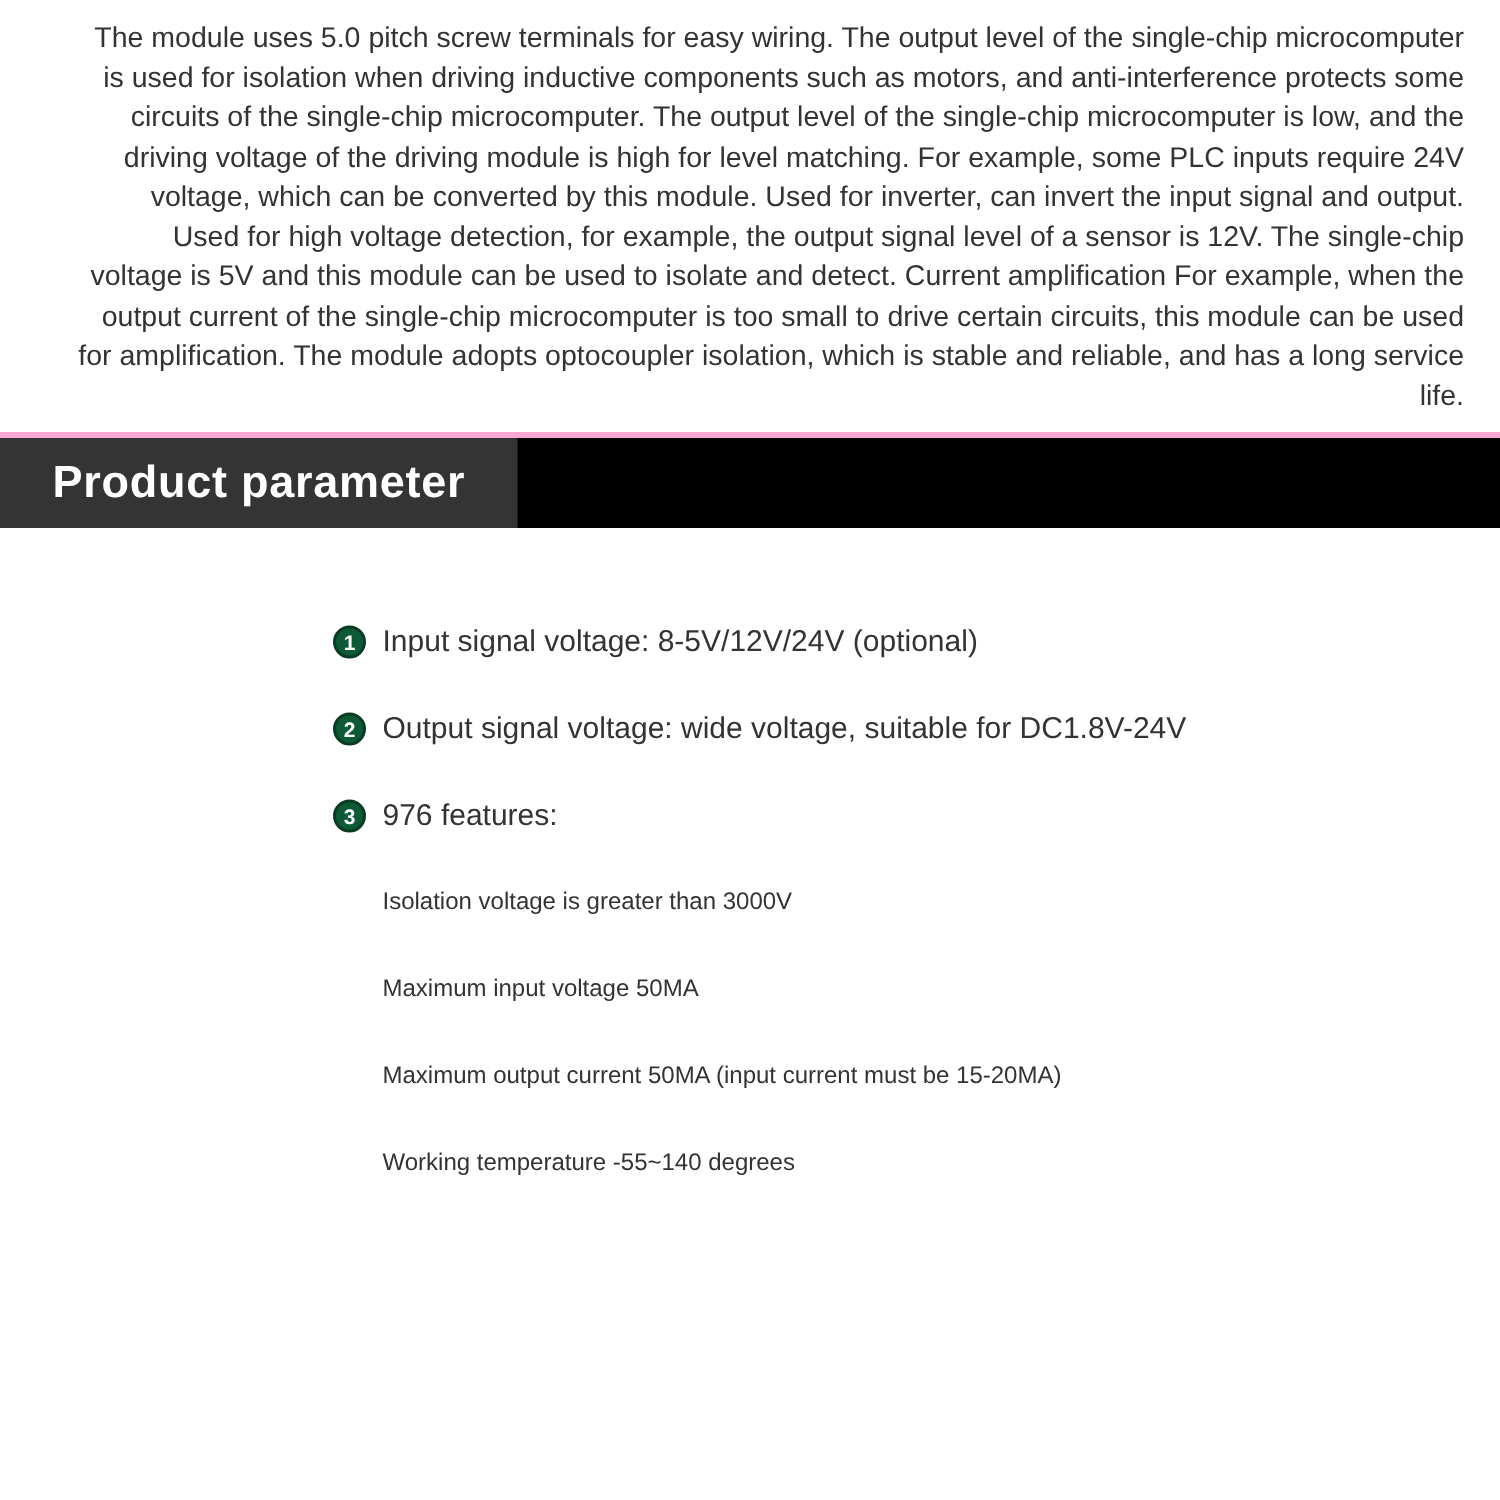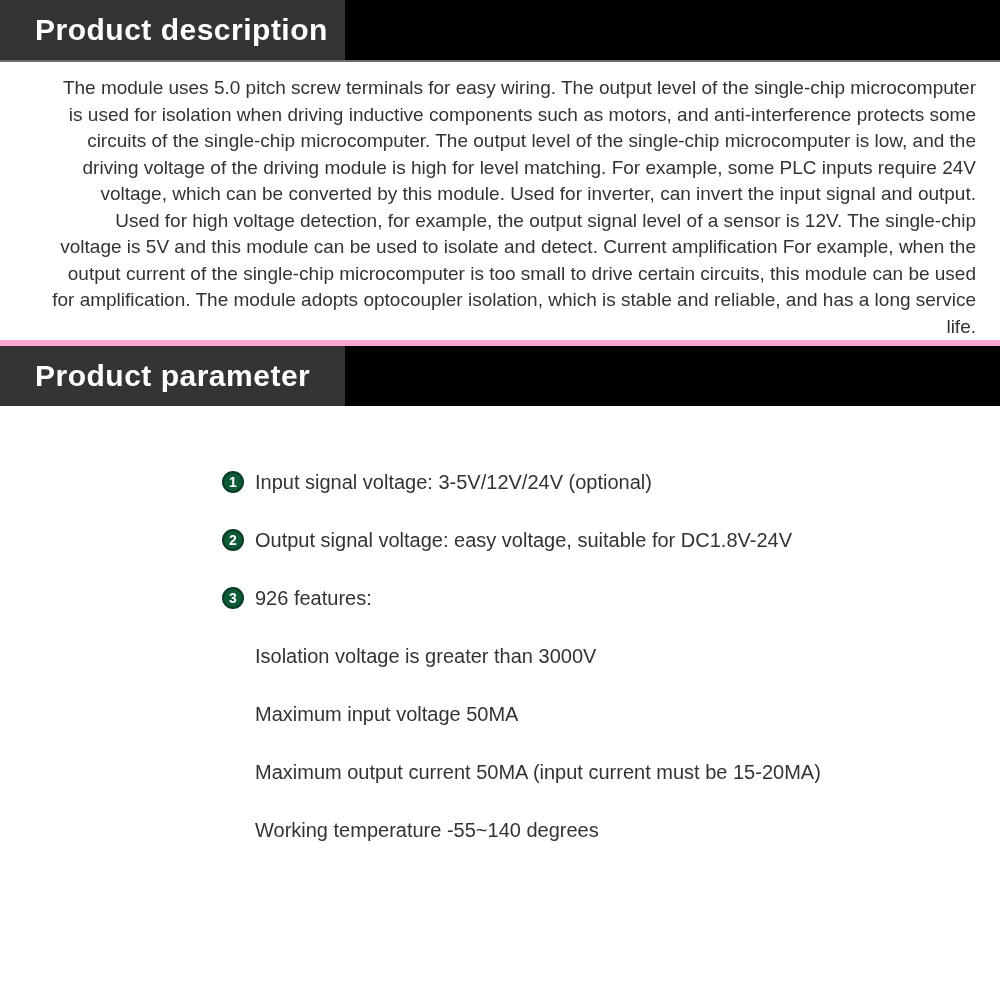--- a/index.html
+++ b/index.html
@@ -16,21 +16,22 @@
   }
   .section-bar {
     height: 60px;
     background: #000000;
     position: relative;
   }
   .section-bar.first {
     border-bottom: 2px solid #6e6e6e;
   }
   .section-bar.second {
-    border-top: 6px solid #f9a8d4;
+    border-top: 4px solid #f9a8d4;
+    margin-top: 10px;
   }
   .section-bar .label-bg {
     width: 345px;
     height: 100%;
     background: #343434;
     display: flex;
     align-items: center;
   }
   .section-bar h1 {
     margin: 0 0 0 35px;
@@ -77,56 +78,51 @@
     justify-content: center;
     line-height: 1;
   }
   .feature-list {
     list-style: none;
     margin: 0;
     padding: 0 0 0 255px;
   }
   .feature-list li {
     margin-bottom: 34px;
-    font-size: 20px;
+    font-size: 16px;
     line-height: 24px;
     color: #333333;
   }
 </style>
 </head>
 <body>
 
 <div class="page">
 
-  <header class="section-bar first">
-    <div class="label-bg">
-      <h1>Product description</h1>
-    </div>
-  </header>
 
   <p class="description-body">The module uses 5.0 pitch screw terminals for easy wiring. The output level of the single-chip microcomputer is used for isolation when driving inductive components such as motors, and anti-interference protects some circuits of the single-chip microcomputer. The output level of the single-chip microcomputer is low, and the driving voltage of the driving module is high for level matching. For example, some PLC inputs require 24V voltage, which can be converted by this module. Used for inverter, can invert the input signal and output. Used for high voltage detection, for example, the output signal level of a sensor is 12V. The single-chip voltage is 5V and this module can be used to isolate and detect. Current amplification For example, when the output current of the single-chip microcomputer is too small to drive certain circuits, this module can be used for amplification. The module adopts optocoupler isolation, which is stable and reliable, and has a long service life.</p>
 
   <header class="section-bar second">
     <div class="label-bg">
       <h1>Product parameter</h1>
     </div>
   </header>
 
   <ul class="param-list">
     <li>
       <span class="num-badge">1</span>
-      <span>Input signal voltage: 3-5V/12V/24V (optional)</span>
+      <span>Input signal voltage: 8-5V/12V/24V (optional)</span>
     </li>
     <li>
       <span class="num-badge">2</span>
-      <span>Output signal voltage: easy voltage, suitable for DC1.8V-24V</span>
+      <span>Output signal voltage: wide voltage, suitable for DC1.8V-24V</span>
     </li>
     <li>
       <span class="num-badge">3</span>
-      <span>926 features:</span>
+      <span>976 features:</span>
     </li>
   </ul>
 
   <ul class="feature-list">
     <li>Isolation voltage is greater than 3000V</li>
     <li>Maximum input voltage 50MA</li>
     <li>Maximum output current 50MA (input current must be 15-20MA)</li>
     <li>Working temperature -55~140 degrees</li>
   </ul>
 

